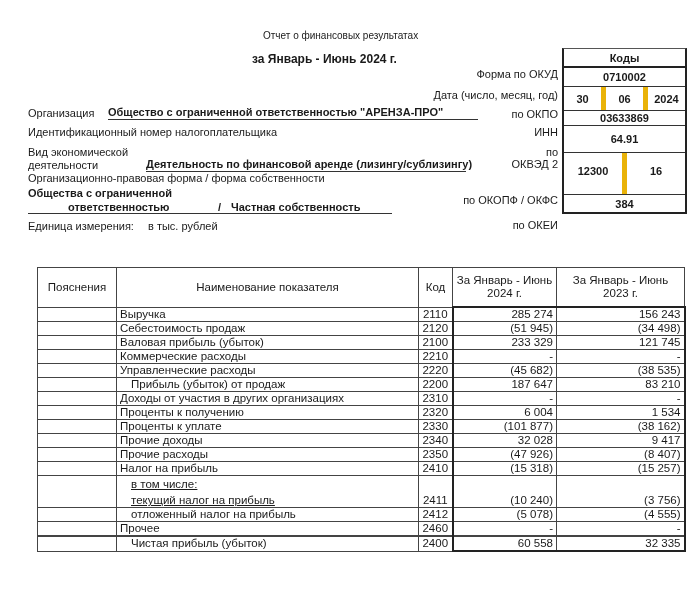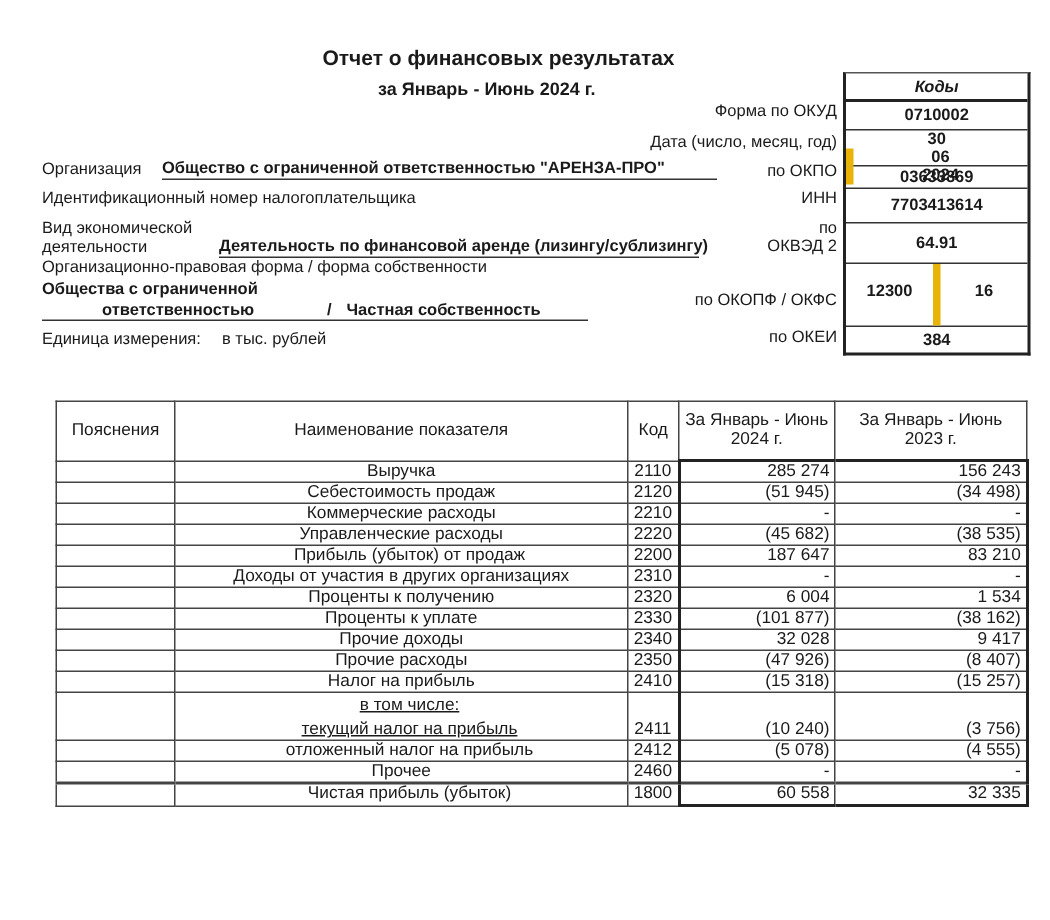--- a/index.html
+++ b/index.html
@@ -1,35 +1,35 @@
 <!DOCTYPE html>
 <html><head>
 <meta charset="utf-8">
 <style>
   html, body { margin:0; padding:0; background:#ffffff; }
   body { width:700px; height:613px; position:relative; overflow:hidden;
          font-family:"Liberation Sans", sans-serif; color:#1a1a1a; }
   .abs { position:absolute; white-space:nowrap; }
-  .title { font-size:14px; font-weight:bold; }
+  .title { font-size:10px; font-weight:normal;margin-left:48px; }
   .subtitle { font-size:12px; font-weight:bold; }
   .lbl { font-size:11px; }
   .bold { font-weight:bold; }
   .r { text-align:center; }
   .uline { border-bottom:1px solid #333; }
   
   .codes { position:absolute; left:562px; top:48px; width:121px; border:2px solid #222; border-top:1px solid #555; }
   .codes .row { display:flex; border-top:1px solid #333; font-size:11px; font-weight:bold; }
-  .codes .row:first-child { border-top:none;font-style:italic; }
+  .codes .row:first-child { border-top:none; }
   .codes .cell { flex:1; display:flex; align-items:center; justify-content:center; border-left:5px solid #eab308; }
   .codes .cell:first-child { border-left:none; }
   
   table.fin { position:absolute; left:37px; top:267px; border-collapse:collapse; font-size:11.5px; }
   table.fin th, table.fin td { border:1px solid #444; padding:0 3px; line-height:13px; }
   table.fin th { font-weight:normal; height:38px; text-align:center; }
-  table.fin td.name { text-align:center; }
+  table.fin td.name { text-align:left; }
   table.fin td.code { text-align:center; }
   table.fin td.num { text-align:right; }
   table.fin td.indent { padding-left:14px; }
   table.fin tbody td { height:13px; }
   table.fin td.v1 { border-left:2px solid #222; }
   table.fin td.v2 { border-right:2px solid #222; }
   table.fin tr.first td.v1, table.fin tr.first td.v2 { border-top:2px solid #222; }
   table.fin tr.last td.v1, table.fin tr.last td.v2 { border-bottom:2px solid #222; }
   table.fin tr.last td { border-top:2px solid #444; }
 </style>
@@ -48,30 +48,27 @@
 <div class="abs lbl r" style="right:142px; top:194px;">по ОКОПФ / ОКФС</div>
 <div class="abs lbl r" style="right:142px; top:219px;">по ОКЕИ</div>
 
 <div class="codes">
   <div class="row" style="height:17px;">
       <div class="cell">Коды</div>
     </div>
   <div class="row" style="height:18px; border-top:2px solid #222;">
       <div class="cell">0710002</div>
     </div>
-  <div class="row" style="height:23px;flex-direction:column;">
+  <div class="row" style="height:23px;">
     <div class="cell">30</div>
     <div class="cell">06</div>
     <div class="cell">2024</div>
   </div>
   <div class="row" style="height:14px;">
       <div class="cell">03633869</div>
-    </div>
-  <div class="row" style="height:22px;">
-      <div class="cell">7703413614</div>
     </div>
   <div class="row" style="height:26px;">
       <div class="cell">64.91</div>
     </div>
   <div class="row" style="height:41px;">
     <div class="cell" style="align-items:flex-start; padding-top:12px;">12300</div>
     <div class="cell" style="align-items:flex-start; padding-top:12px;">16</div>
   </div>
   <div class="row" style="height:17px;">
       <div class="cell">384</div>
@@ -131,20 +128,27 @@
     </tr>
     <tr>
       <td></td>
       <td class="name">Себестоимость продаж</td>
       <td class="code">2120</td>
       <td class="num v1">(51 945)</td>
       <td class="num v2">(34 498)</td>
     </tr>
     <tr>
       <td></td>
+      <td class="name">Валовая прибыль (убыток)</td>
+      <td class="code">2100</td>
+      <td class="num v1">233 329</td>
+      <td class="num v2">121 745</td>
+    </tr>
+    <tr>
+      <td></td>
       <td class="name">Коммерческие расходы</td>
       <td class="code">2210</td>
       <td class="num v1">-</td>
       <td class="num v2">-</td>
     </tr>
     <tr>
       <td></td>
       <td class="name">Управленческие расходы</td>
       <td class="code">2220</td>
       <td class="num v1">(45 682)</td>
@@ -219,18 +223,18 @@
     <tr>
       <td></td>
       <td class="name">Прочее</td>
       <td class="code">2460</td>
       <td class="num v1">-</td>
       <td class="num v2">-</td>
     </tr>
     <tr class="last">
       <td></td>
       <td class="name indent">Чистая прибыль (убыток)</td>
-      <td class="code">1800</td>
+      <td class="code">2400</td>
       <td class="num v1">60 558</td>
       <td class="num v2">32 335</td>
     </tr>
   </tbody>
 </table>
 
 </body></html>

